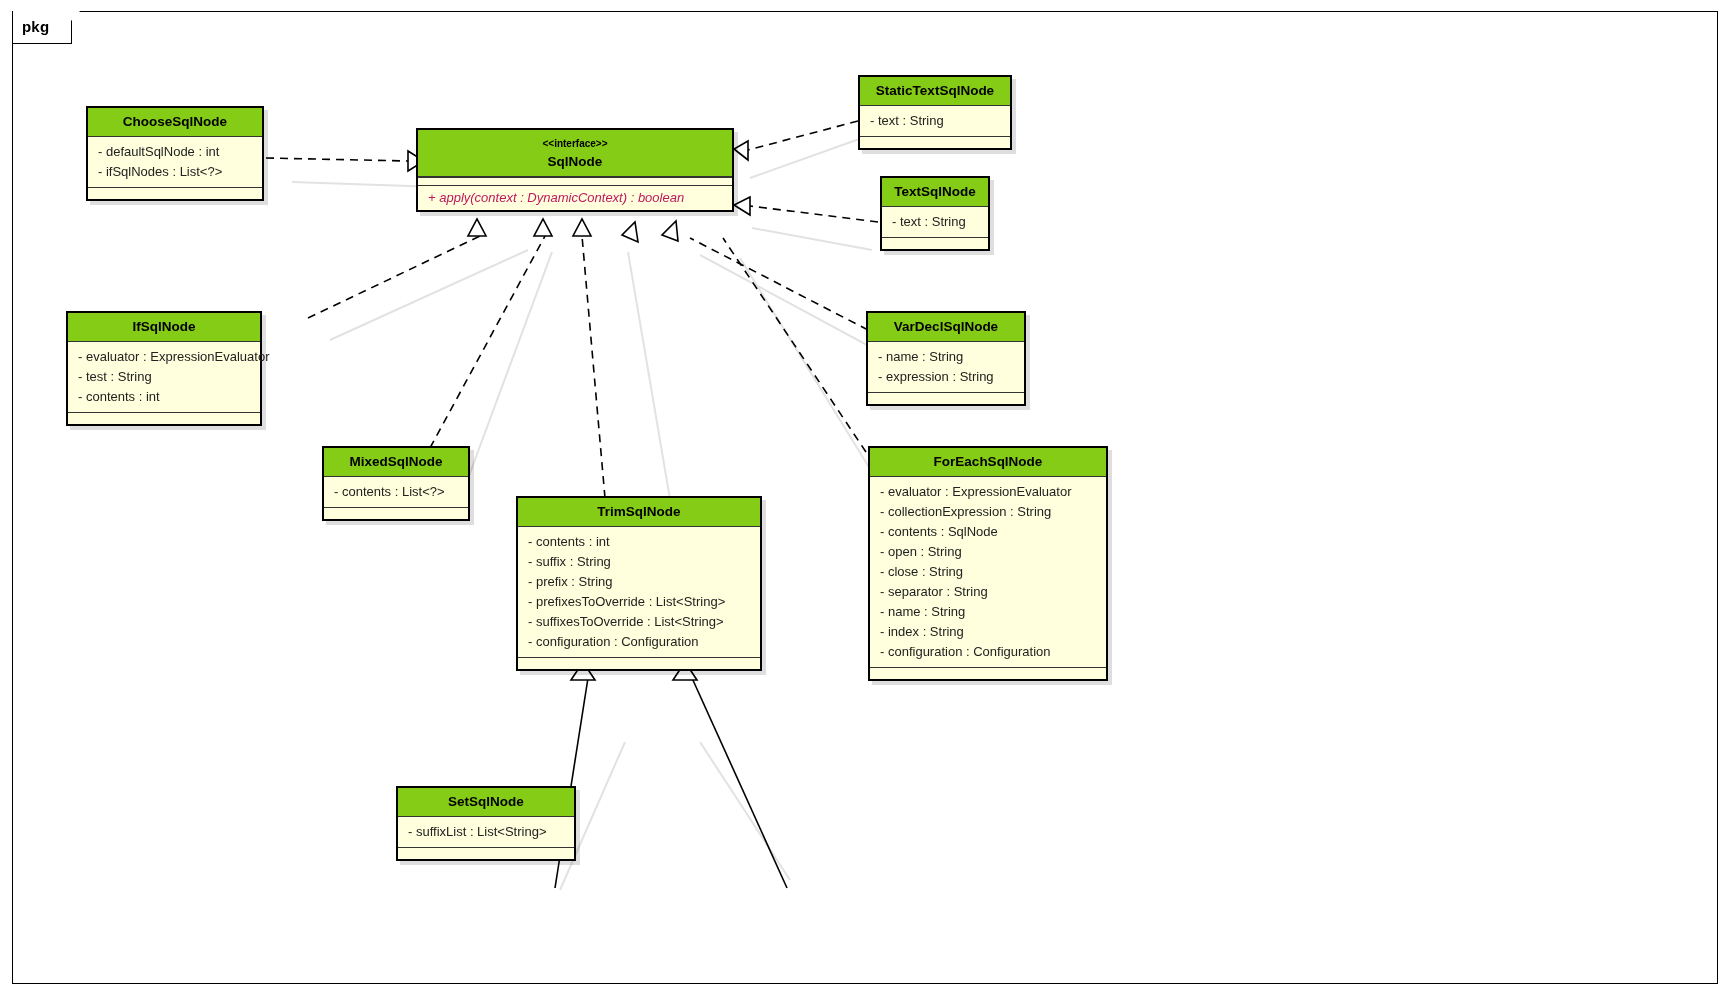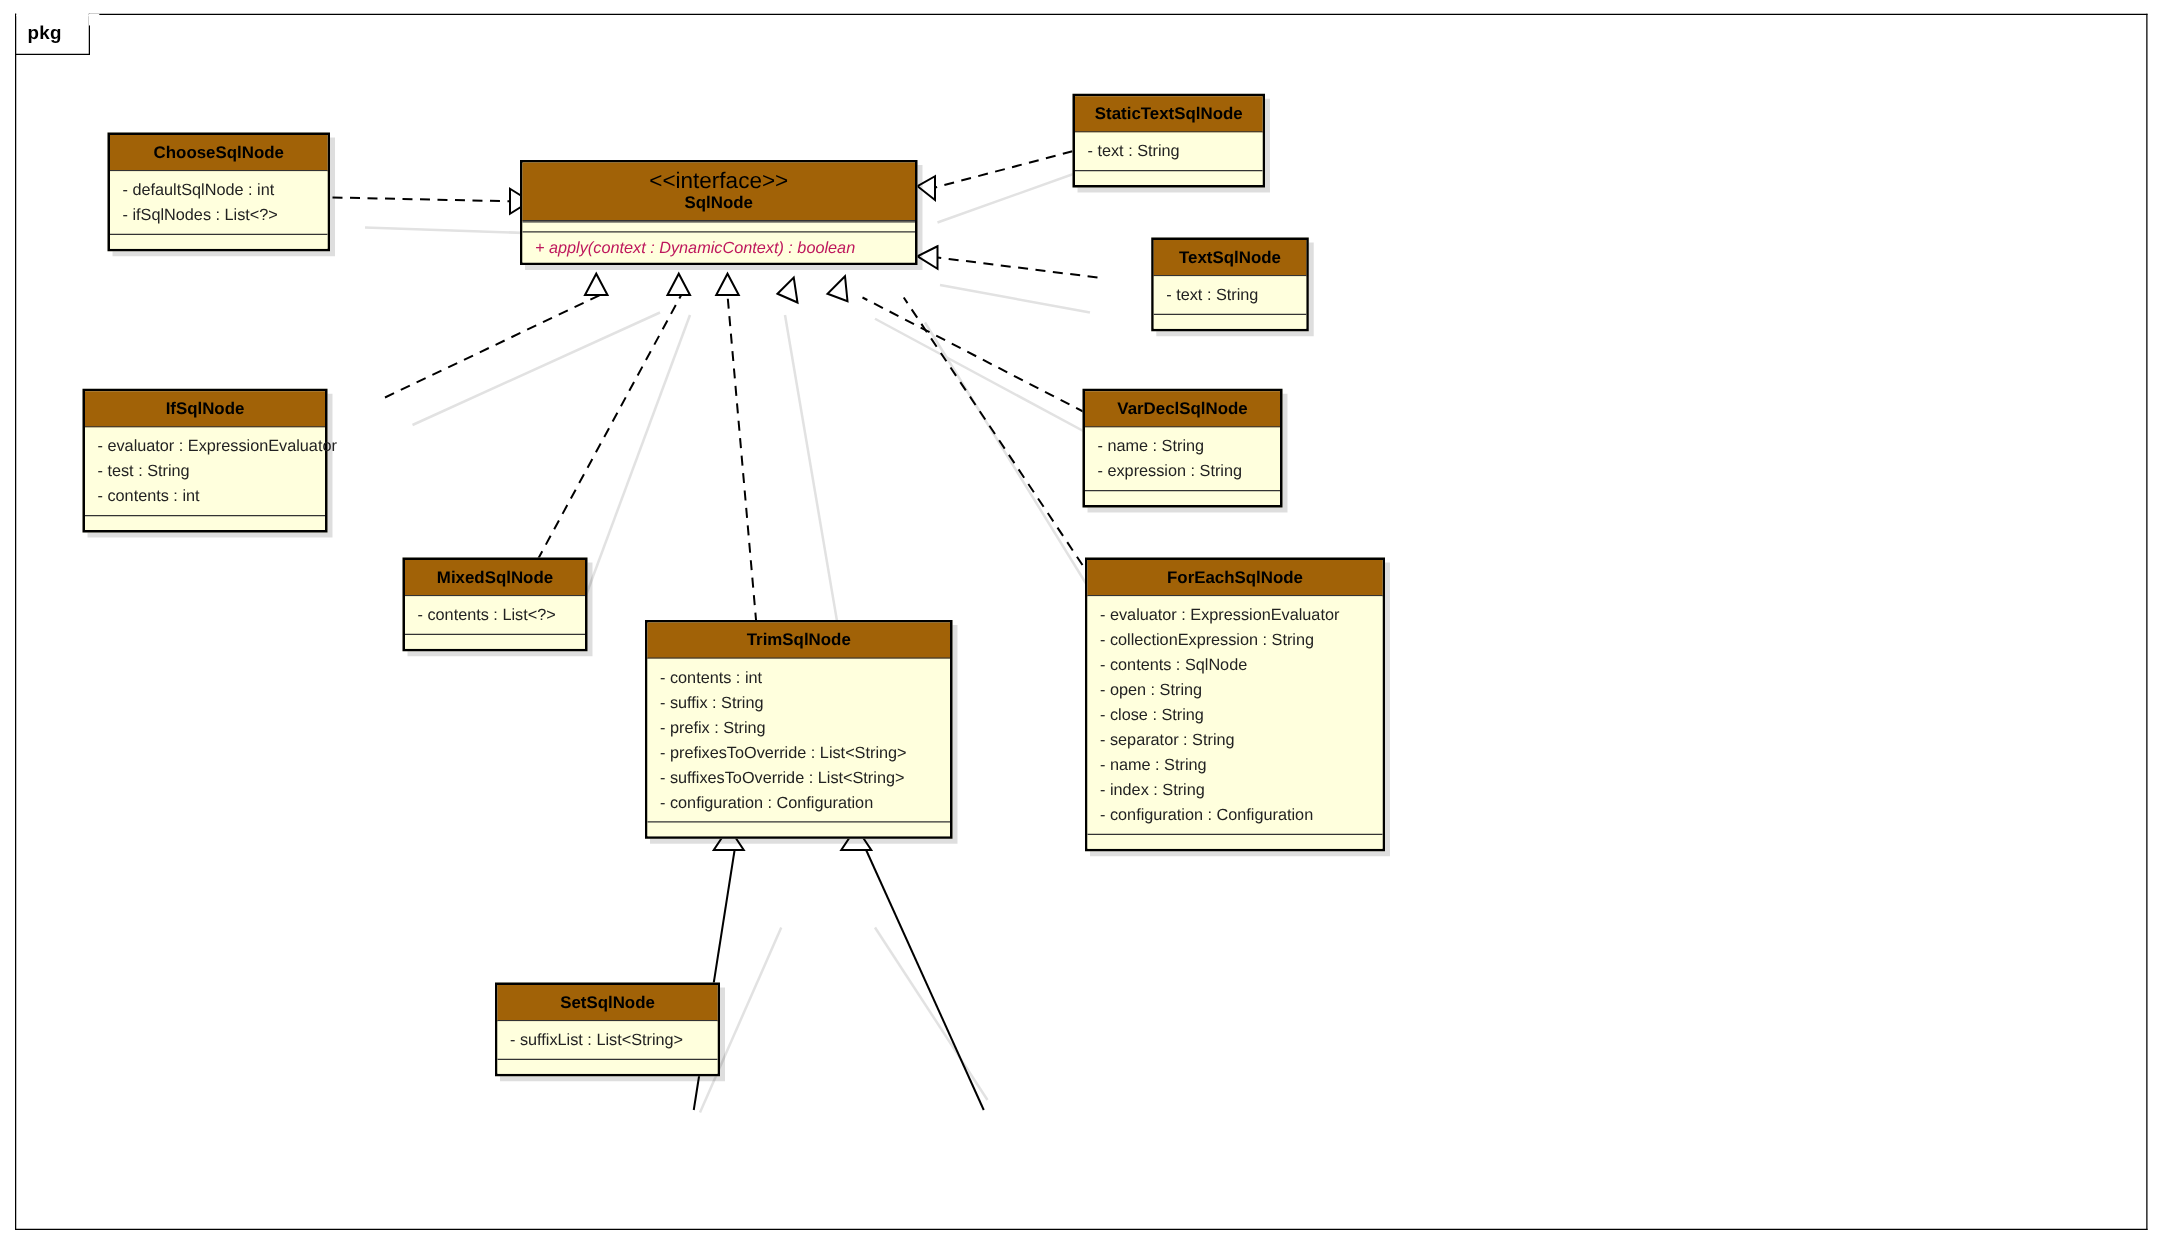--- a/index.html
+++ b/index.html
@@ -74,34 +74,34 @@
   
   .umlbox{
     position:absolute;
     box-sizing:border-box;
     border:2px solid #000;
     background:#ffffdd;
     box-shadow:4px 4px 0 0 rgba(0,0,0,0.13);
     z-index:5;
   }
   .uml-head{
-    background:#a16207;
+    background:#84cc16;
     border-bottom:1px solid #333;
     text-align:center;
     font-weight:bold;
     font-size:13.5px;
     color:#000;
     padding:5px 6px 6px 6px;
     line-height:17px;
     white-space:nowrap;
   }
   .uml-head .stereo{
     display:block;
-    font-weight:normal;
-    font-size:18px;
+    font-weight:bold;
+    font-size:10px;
     line-height:18px;
   }
   .uml-attrs{
     padding:5px 2px 5px 0;
     background:#ffffdd;
   }
   .uml-attrs div{
     font-size:13px;
     line-height:20px;
     color:#222;
@@ -214,21 +214,21 @@
   </div>
 
   <div class="umlbox" style="left:858px; top:75px; width:154px;">
     <div class="uml-head">StaticTextSqlNode</div>
     <div class="uml-attrs">
       <div>- text : String</div>
     </div>
     <div class="uml-ops empty"></div>
   </div>
 
-  <div class="umlbox" style="left:880px; top:190px; width:126px;margin-left:41px;">
+  <div class="umlbox" style="left:880px; top:176px; width:110px;">
     <div class="uml-head">TextSqlNode</div>
     <div class="uml-attrs">
       <div>- text : String</div>
     </div>
     <div class="uml-ops empty"></div>
   </div>
 
   <div class="umlbox" style="left:66px; top:311px; width:196px;">
     <div class="uml-head">IfSqlNode</div>
     <div class="uml-attrs">

